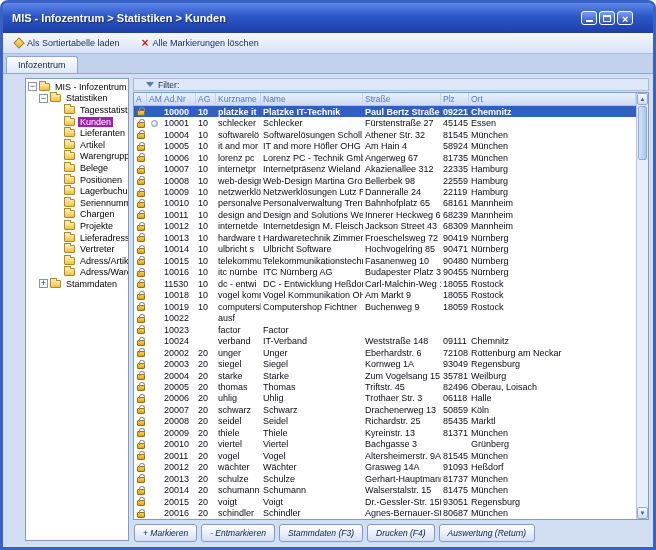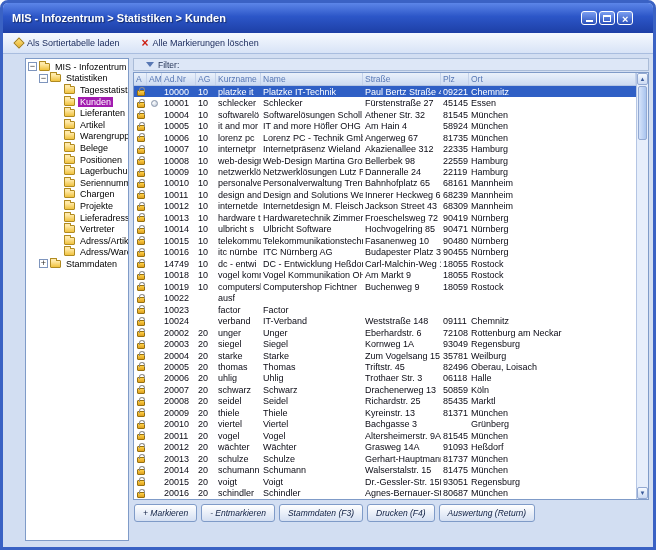--- a/index.html
+++ b/index.html
@@ -52,21 +52,21 @@
     padding:0 12px;background:#dde7f7;border:1px solid #aabcd8;font-size:8.5px;color:#1c2c50;}
   .filter-icon{width:0;height:0;border-left:4px solid transparent;border-right:4px solid transparent;
     border-top:5px solid #5878b4;}
   .grid{flex:0 0 auto;height:428px;display:flex;background:#fff;border:1px solid #7f9bc8;min-height:0;}
   .grid-main{flex:1;display:flex;flex-direction:column;min-width:0;}
   .grid-header{flex:0 0 auto;height:13px;display:flex;font-size:8.5px;color:#5878b4;
     background:linear-gradient(180deg,#eaf1fb,#cddbf2);border-bottom:1px solid #b4c5e4;}
   .hcell{padding:1px 2px;border-right:1px solid #c4d2ea;white-space:nowrap;overflow:hidden;cursor:pointer;}
   .grid-body{flex:1;overflow:hidden;}
   .row{display:flex;height:11.47px;flex:0 0 auto;align-items:center;font-size:9px;color:#0a0a14;cursor:default;}
-  .row.selected{background:#2f5fc5;color:#fff;}
+  .row.selected{background:#2f5fc5;color:#fff;font-weight:bold;}
   .cell{height:100%;display:flex;align-items:center;padding:0 2px;white-space:nowrap;overflow:hidden;}
   .c-lock{width:13px;flex:none;justify-content:center;}
   .c-am{width:15px;flex:none;justify-content:center;}
   .c-adnr{width:34px;flex:none;}
   .c-ag{width:20px;flex:none;}
   .c-kurz{width:45px;flex:none;}
   .c-name{width:102px;flex:none;}
   .c-str{width:78px;flex:none;}
   .c-plz{width:28px;flex:none;}
   .c-ort{flex:1;min-width:0;}
@@ -111,20 +111,23 @@
     <button class="tbtn">
       <span class="icon-sort"></span>
       <span>Als Sortiertabelle laden</span>
     </button>
     <button class="tbtn">
       <span class="icon-clear"></span>
       <span>Alle Markierungen löschen</span>
     </button>
   </div>
 
+  <div class="tabstrip">
+    <div class="tab">Infozentrum</div>
+  </div>
 
   <div class="main">
 
     <div class="tree-panel">
       <div class="trow lvl0">
         <span class="expander">−</span>
         <span class="folder"></span>
         <span class="tlabel">MIS - Infozentrum</span>
       </div>
       <div class="trow lvl1">
@@ -417,21 +420,21 @@
                 <div class="cell c-name">ITC Nürnberg AG</div>
                 <div class="cell c-str">Budapester Platz 32</div>
                 <div class="cell c-plz">90455</div>
                 <div class="cell c-ort">Nürnberg</div>
               </div>
               <div class="row">
                 <div class="cell c-lock">
                   <span class="lock"></span>
                 </div>
                 <div class="cell c-am"></div>
-                <div class="cell c-adnr">14749</div>
+                <div class="cell c-adnr">11530</div>
                 <div class="cell c-ag">10</div>
                 <div class="cell c-kurz">dc - entwi</div>
                 <div class="cell c-name">DC - Entwicklung Heßdorf KG</div>
                 <div class="cell c-str">Carl-Malchin-Weg 11</div>
                 <div class="cell c-plz">18055</div>
                 <div class="cell c-ort">Rostock</div>
               </div>
               <div class="row">
                 <div class="cell c-lock">
                   <span class="lock"></span>

